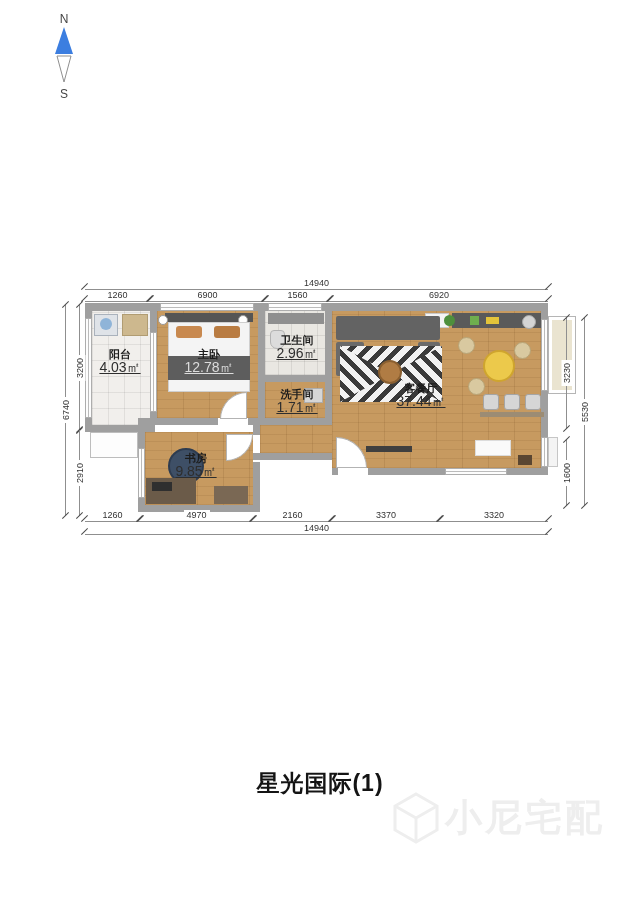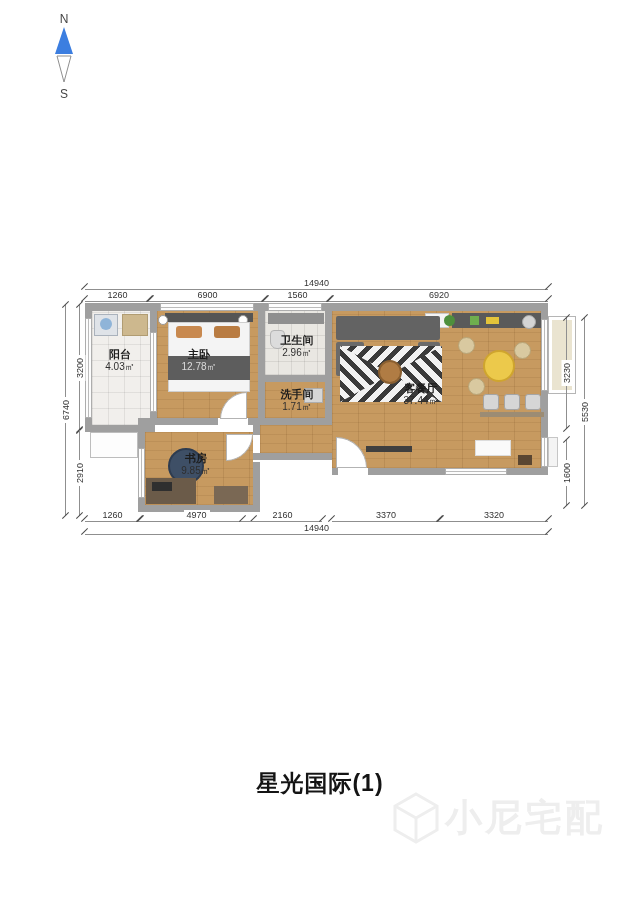--- a/index.html
+++ b/index.html
@@ -22,21 +22,21 @@
   .tile2{position:absolute;background:#e9e7e2;background-image:
      repeating-linear-gradient(0deg, rgba(0,0,0,.08) 0 1px, rgba(0,0,0,0) 1px 13px),
      repeating-linear-gradient(90deg, rgba(0,0,0,.08) 0 1px, rgba(0,0,0,0) 1px 13px);}
   .win{position:absolute;background:#fdfdfd;border:1px solid #adadad;box-sizing:border-box;}
   .win.v{background-image:linear-gradient(#bbb,#bbb);background-size:1px 100%;background-position:center;background-repeat:no-repeat;}
   .win.h{background-image:linear-gradient(#bbb,#bbb);background-size:100% 1px;background-position:center;background-repeat:no-repeat;}
   .door{position:absolute;background:#fff;border:1px solid #b3b3b3;box-sizing:border-box;}
   
   .room-label{position:absolute;transform:translate(-50%,0);text-align:center;white-space:nowrap;}
   .room-label .rname{display:block;font-size:11px;font-weight:bold;color:#1c1c1c;line-height:13px;}
-  .room-label .rarea{display:block;font-size:10px;color:#2e2e2e;line-height:12px;}
+  .room-label .rarea{display:block;font-size:14px;color:#2e2e2e;line-height:12px;text-decoration:underline;}
   .room-label .rarea.light{color:#dcdcdc;}
   
   .dim-h{position:absolute;height:0;border-top:1px solid #8f8f8f;}
   .dim-h::before,.dim-h::after{content:"";position:absolute;top:-4px;width:9px;height:0;border-top:1px solid #4a4a4a;transform:rotate(-45deg);}
   .dim-h::before{left:-5px;} .dim-h::after{right:-5px;}
   .dim-h .lbl{position:absolute;left:50%;top:-12px;transform:translateX(-50%);font-size:9px;color:#333;background:#fff;padding:0 3px;line-height:11px;white-space:nowrap;}
   .dim-v{position:absolute;width:0;border-left:1px solid #8f8f8f;}
   .dim-v::before,.dim-v::after{content:"";position:absolute;left:-5px;width:9px;height:0;border-top:1px solid #4a4a4a;transform:rotate(-45deg);}
   .dim-v::before{top:-1px;} .dim-v::after{bottom:-1px;}
   .dim-v .lbl{position:absolute;top:50%;left:0;transform:translate(-50%,-50%) rotate(-90deg);font-size:9px;color:#333;background:#fff;padding:0 3px;line-height:11px;white-space:nowrap;}
@@ -163,21 +163,21 @@
 
   <div class="furn circle" style="left:168px;top:448px;width:36px;height:36px;background:#3e4f66;border:2px solid #2e3c50;"></div>
   <div class="furn" style="left:146px;top:478px;width:50px;height:26px;background:#6b5b49;"></div>
   <div class="furn" style="left:152px;top:482px;width:20px;height:9px;background:#2f2f2f;"></div>
   <div class="furn" style="left:214px;top:486px;width:34px;height:18px;background:#7a6854;"></div>
 
   <div class="room-label" style="left:120px;top:348px;">
     <span class="rname">阳台</span>
     <span class="rarea">4.03㎡</span>
   </div>
-  <div class="room-label" style="left:199px;top:348px;">
+  <div class="room-label" style="left:209px;top:348px;">
     <span class="rname">主卧</span>
     <span class="rarea light">12.78㎡</span>
   </div>
   <div class="room-label" style="left:297px;top:334px;">
     <span class="rname">卫生间</span>
     <span class="rarea">2.96㎡</span>
   </div>
   <div class="room-label" style="left:297px;top:388px;">
     <span class="rname">洗手间</span>
     <span class="rarea">1.71㎡</span>
@@ -206,21 +206,21 @@
   <div class="dim-h" style="left:330px;top:301px;width:218px;">
     <span class="lbl">6920</span>
     </div>
 
   <div class="dim-h" style="left:85px;top:521px;width:55px;">
     <span class="lbl">1260</span>
     </div>
   <div class="dim-h" style="left:140px;top:521px;width:113px;">
     <span class="lbl">4970</span>
     </div>
-  <div class="dim-h" style="left:243px;top:521px;width:79px;">
+  <div class="dim-h" style="left:253px;top:521px;width:79px;">
     <span class="lbl">2160</span>
     </div>
   <div class="dim-h" style="left:332px;top:521px;width:108px;">
     <span class="lbl">3370</span>
     </div>
   <div class="dim-h" style="left:440px;top:521px;width:108px;">
     <span class="lbl">3320</span>
     </div>
   <div class="dim-h" style="left:85px;top:534px;width:463px;">
     <span class="lbl">14940</span>

